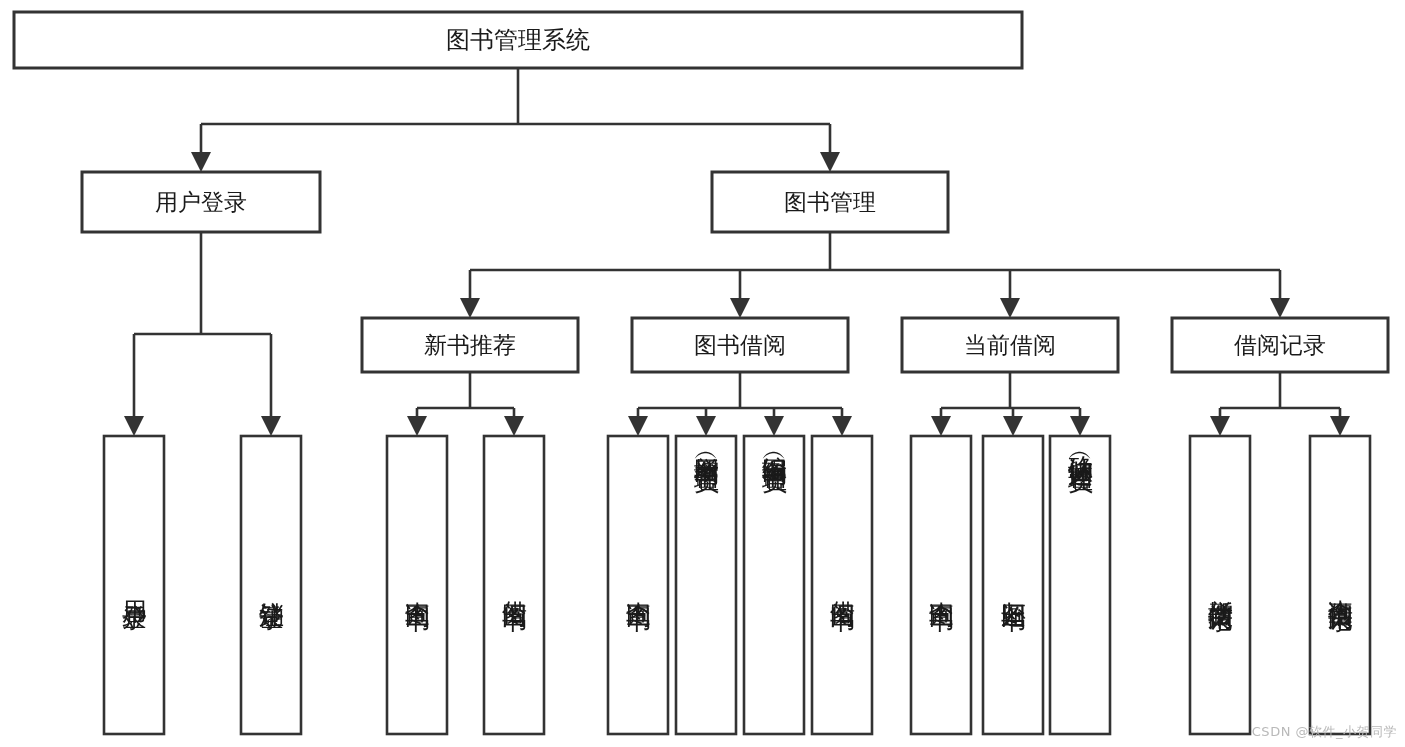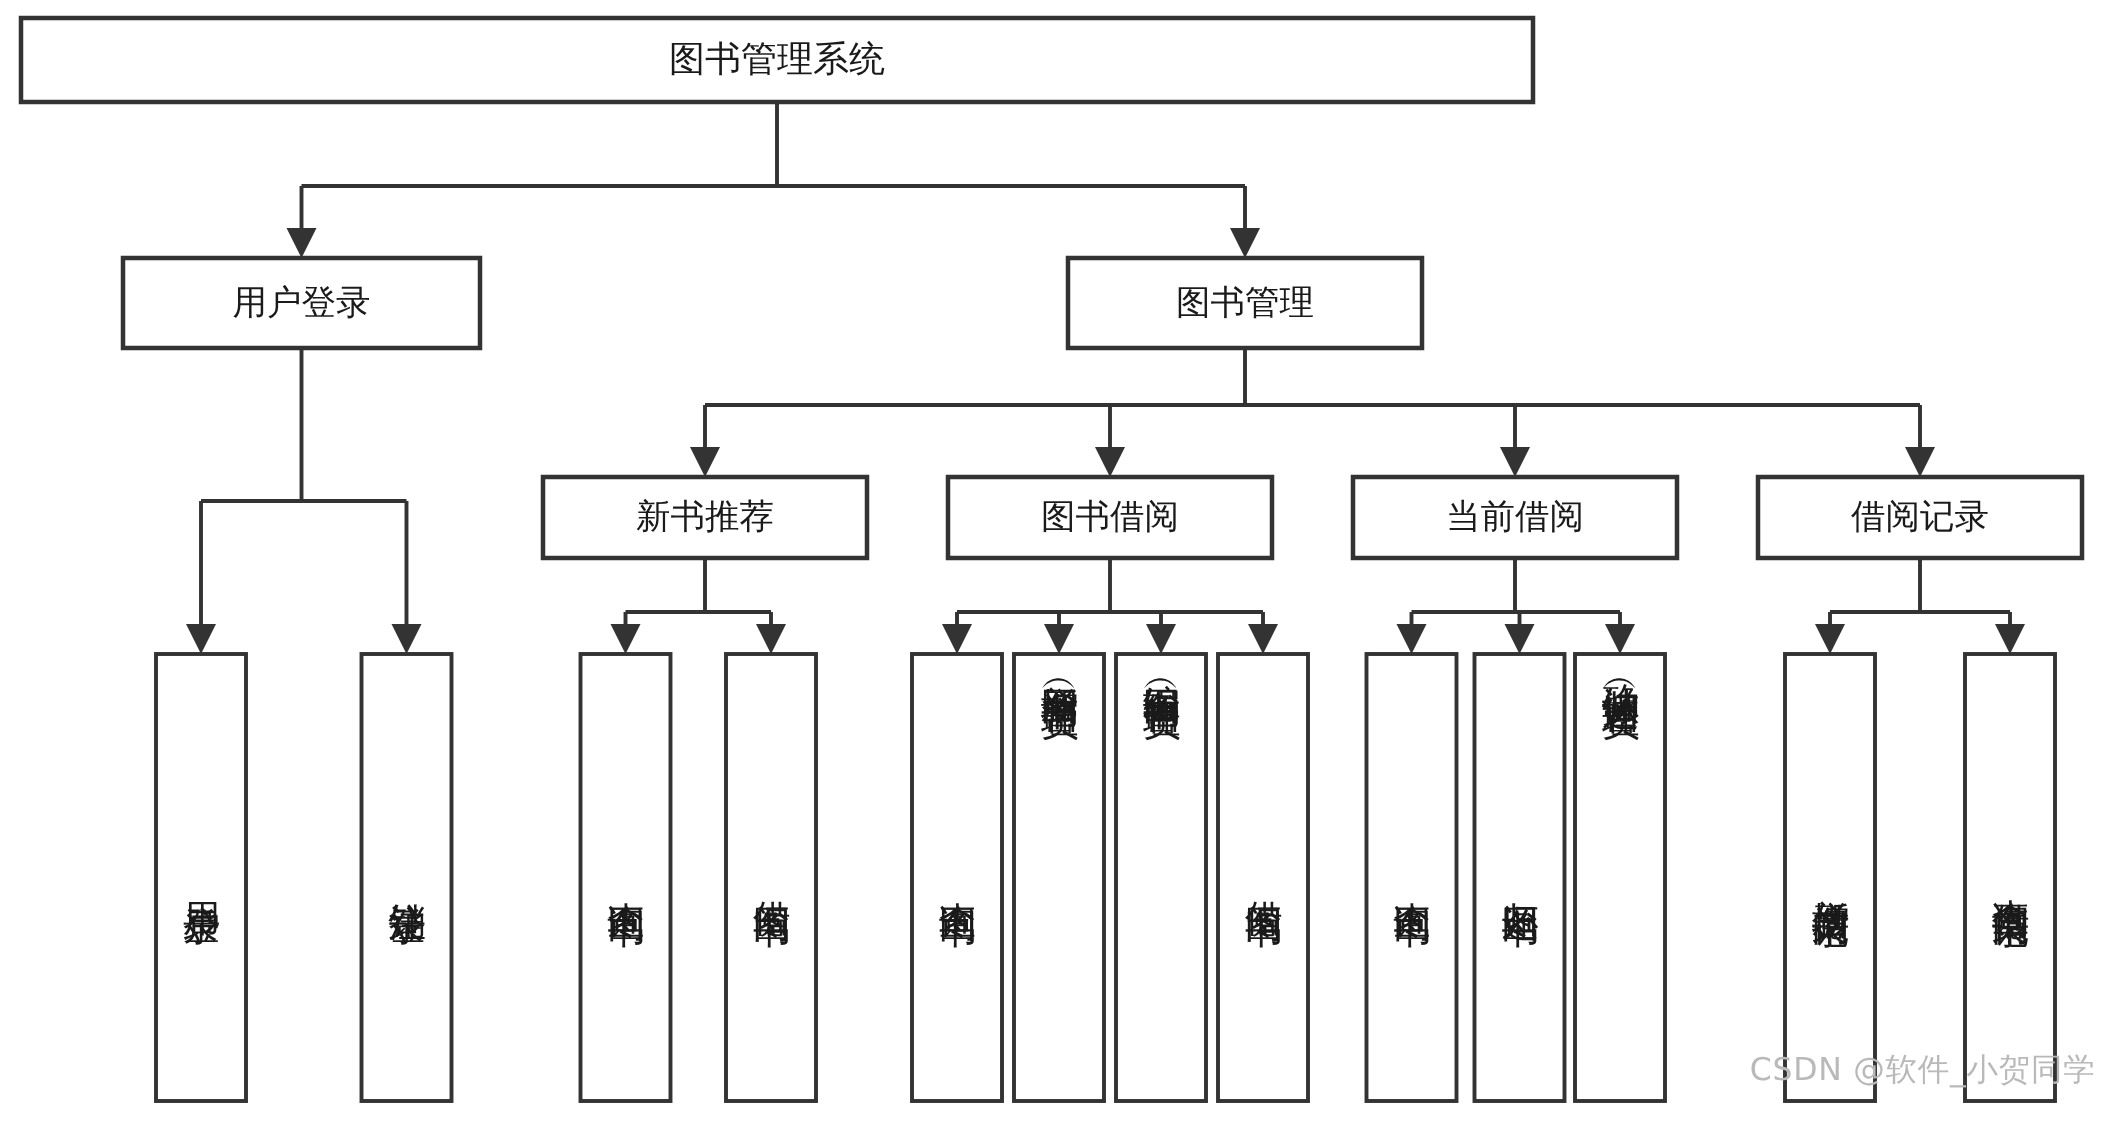--- a/index.html
+++ b/index.html
@@ -74,23 +74,23 @@
     font-size: 25px;
     line-height: 1.12;
     letter-spacing: 2px;
     color: #1a1a1a;
     white-space: nowrap;
     text-align: center;
   }
   .watermark {
     position: absolute;
     right: 8px;
-    bottom: 20px;
-    font-family: "DejaVu Sans", "Liberation Sans", sans-serif;
-    font-size: 21px;
+    bottom: 6px;
+    font-family: "DejaVu Sans", "Liberation Sans", sans-serif;
+    font-size: 13px;
     color: #b9b9b9;
     letter-spacing: 0.5px;
     white-space: nowrap;
   }
 </style>
 </head>
 <body>
 
 <div id="diagram-root">
 

